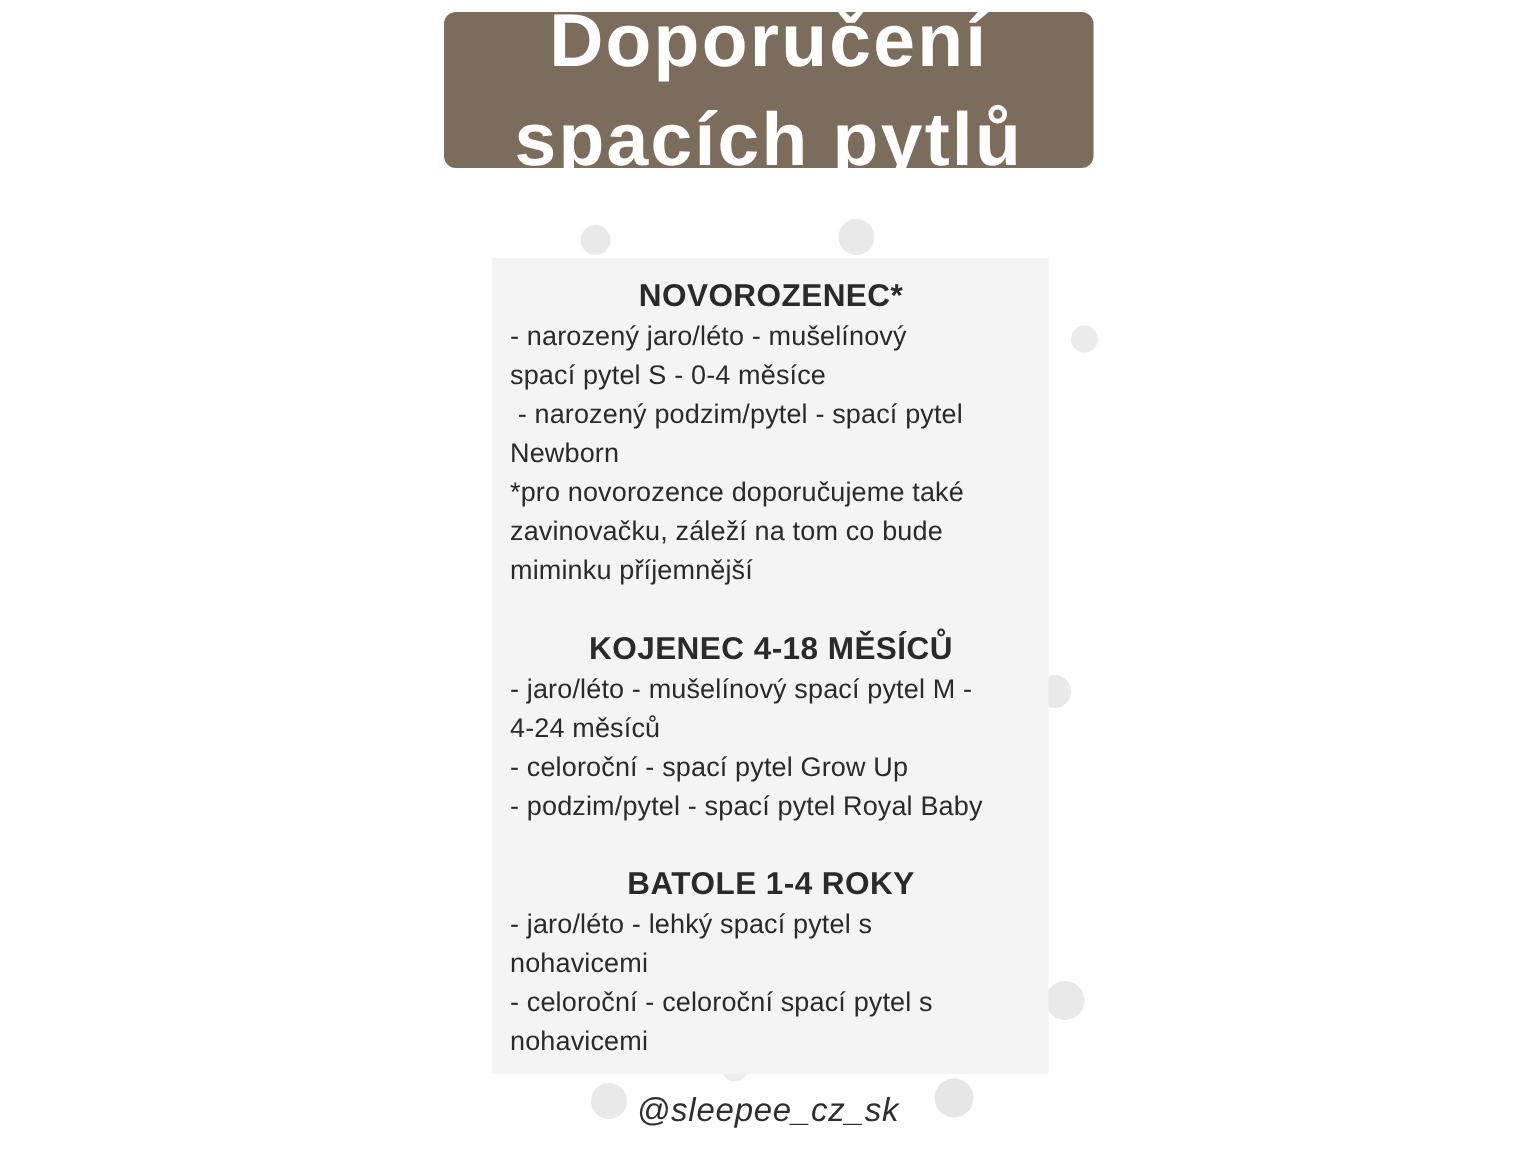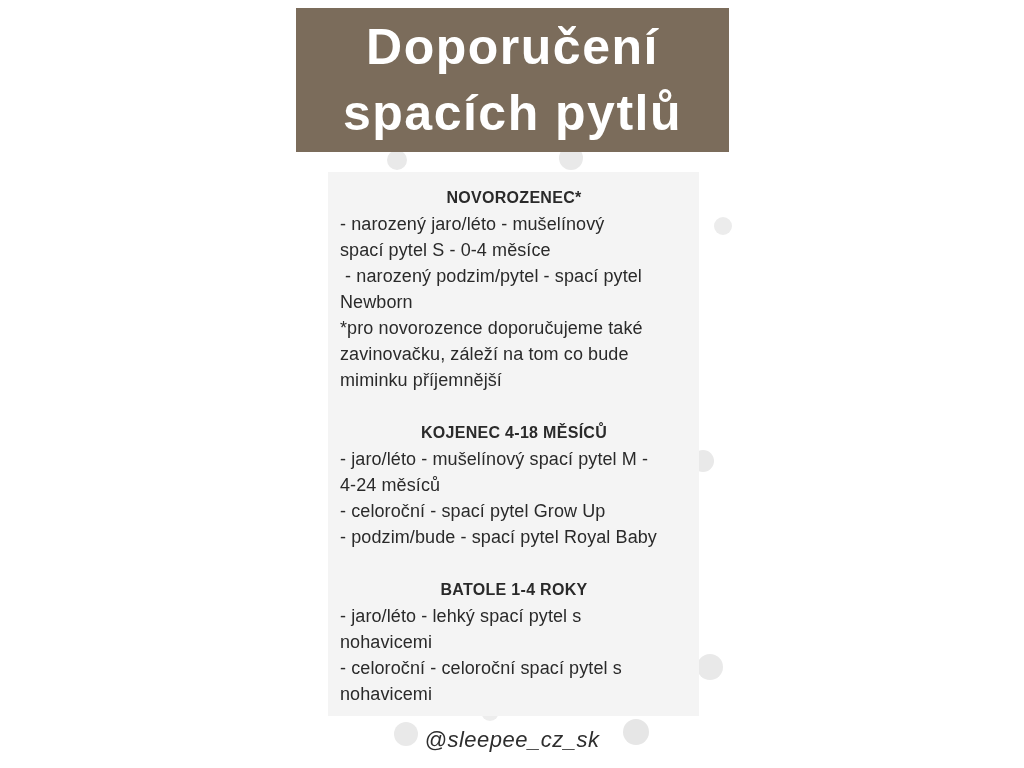--- a/index.html
+++ b/index.html
@@ -16,47 +16,48 @@
   }
   .dot{
     position:absolute;
     border-radius:50%;
     background:var(--dot,#e9e9e9);
     z-index:0;
   }
   .header{
     position:absolute;
     left:296px;top:8px;
-    width:433px;height:144px;
+    width:433px;height:104px;
     background:var(--header-bg,#7b6c5b);
     z-index:1;
     display:flex;flex-direction:column;
     align-items:center;justify-content:center;
     color:var(--header-text,#ffffff);
     font-size:50px;font-weight:700;
     line-height:66px;letter-spacing:1.5px;
     text-align:center;
+    border-radius:8px;
   }
   .panel{
     position:absolute;
     left:328px;top:172px;
     width:371px;height:544px;
     background:var(--panel-bg,#f4f4f4);
     z-index:1;
     box-sizing:border-box;
     padding:13px 11px 0 12px;
     color:var(--body-text,#2a2a2a);
     font-size:18px;line-height:26px;
   }
   .section + .section{margin-top:27px;}
   .section-heading{
     font-weight:700;
     text-align:center;
     letter-spacing:.3px;
-    font-size:16px;
+    font-size:21px;
   }
   .section-body{
     white-space:pre-wrap;
     letter-spacing:.1px;
   }
   .section-body b{font-weight:400;}
   .footer{
     position:absolute;
     left:0;top:727px;width:1024px;
     text-align:center;
@@ -96,21 +97,21 @@
 Newborn
 *pro novorozence doporučujeme také
 zavinovačku, záleží na tom co bude
 miminku příjemnější</span></div>
         </div>
         <div class="section">
           <div class="section-heading">KOJENEC 4-18 MĚSÍCŮ</div>
           <div class="section-body"><span>- </span><b>jaro/léto</b><span> - mušelínový spací pytel M -
 4-24 měsíců
 - </span><b>celoroční</b><span> - spací pytel Grow Up
-- </span><b>podzim/bude</b><span> - spací pytel Royal Baby</span></div>
+- </span><b>podzim/pytel</b><span> - spací pytel Royal Baby</span></div>
         </div>
         <div class="section">
           <div class="section-heading">BATOLE 1-4 ROKY</div>
           <div class="section-body"><span>- </span><b>jaro/léto</b><span> - lehký spací pytel s
 nohavicemi
 - </span><b>celoroční</b><span> - celoroční spací pytel s
 nohavicemi</span></div>
         </div>
       </div>
   </div>

